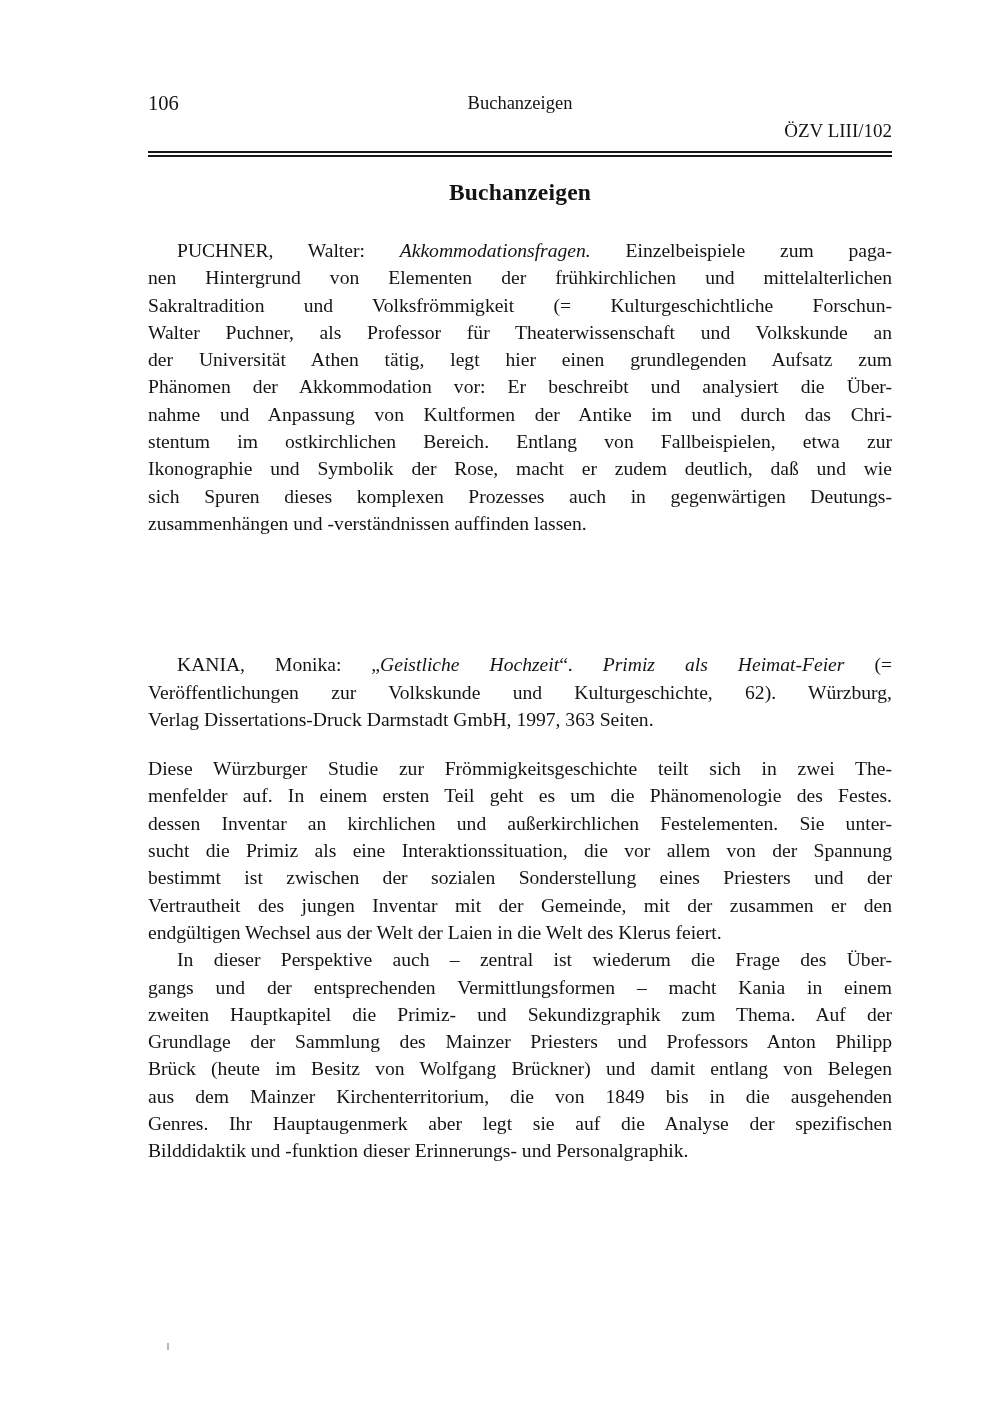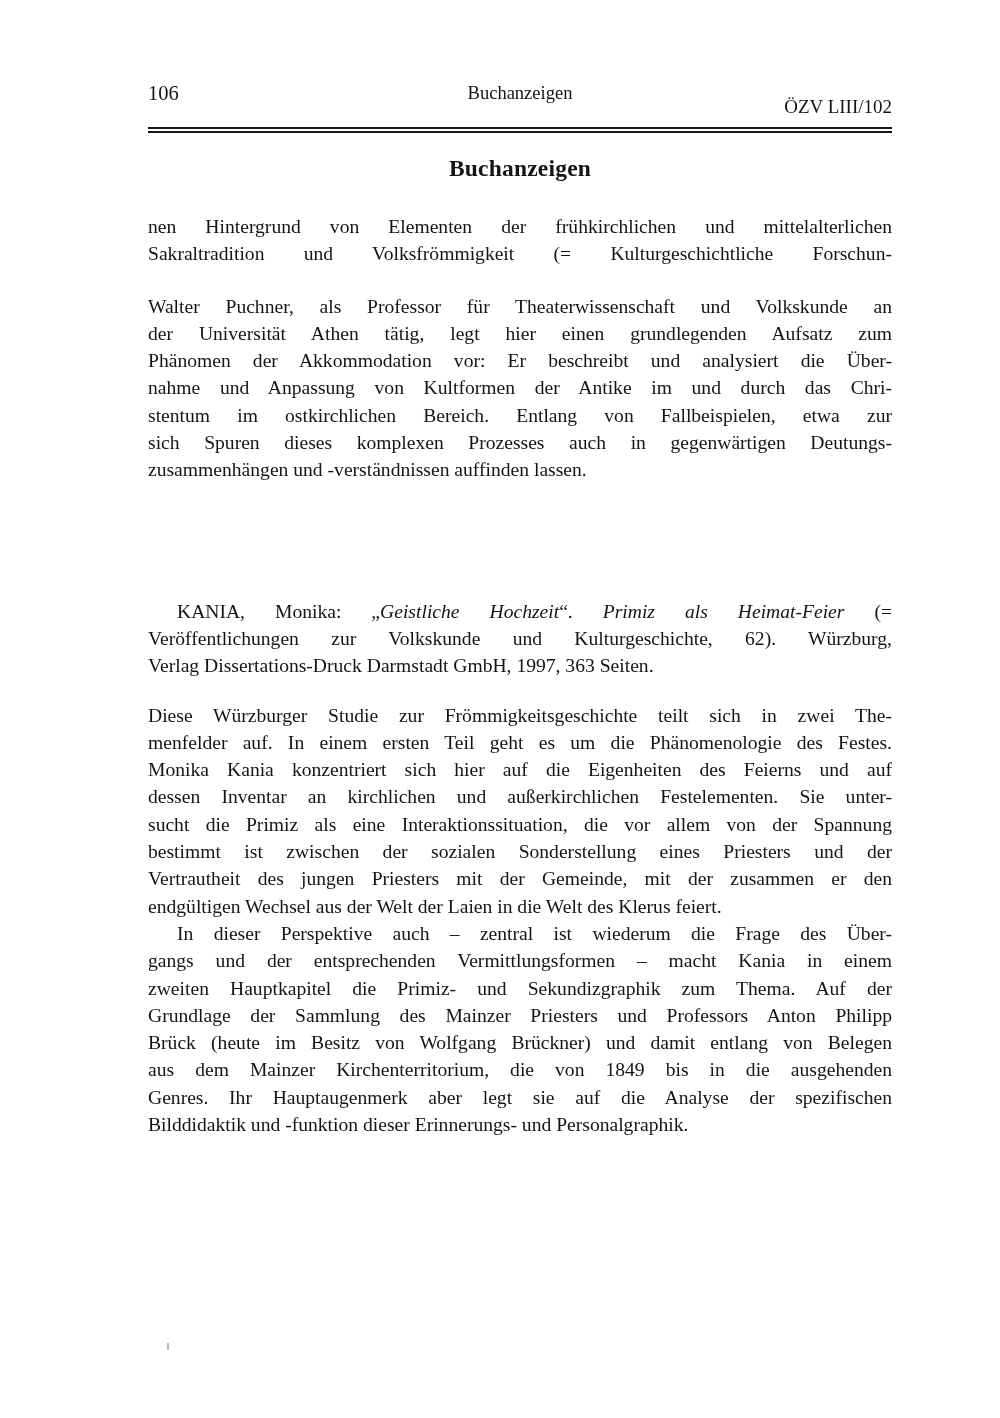--- a/index.html
+++ b/index.html
@@ -18,22 +18,22 @@
   }
   .page {
     position: absolute;
     left: 148px;
     top: 0;
     width: 744px;
   }
   .running-header {
     display: flex;
     justify-content: space-between;
-    align-items: center;
-    padding-top: 66px;
+    align-items: flex-start;
+    padding-top: 90px;
     font-size: 19px;
     line-height: 26px;
   }
   .running-header .side {
     flex: 1 1 0;
   }
   .running-header .page-number {
     font-size: 20.5px;
     text-align: left;
   }
@@ -101,45 +101,46 @@
     <span class="center">Buchanzeigen</span>
     <span class="side journal">ÖZV LIII/102</span>
   </div>
 
   <div class="header-rule"></div>
 
   <div class="section-title">Buchanzeigen</div>
 
   <div class="body-text">
       <div class="para">
+        <div class="line indent"><span>PUCHNER, Walter: </span><span class="it">Akkommodationsfragen.</span><span> Einzelbeispiele zum paga-</span></div>
         <div class="line"><span>nen Hintergrund von Elementen der frühkirchlichen und mittelalterlichen</span></div>
         <div class="line"><span>Sakraltradition und Volksfrömmigkeit (= Kulturgeschichtliche Forschun-</span></div>
       </div>
-      <div class="para" style="margin-top: 25px;">
+      <div class="para" style="">
         <div class="line"><span>Walter Puchner, als Professor für Theaterwissenschaft und Volkskunde an</span></div>
         <div class="line"><span>der Universität Athen tätig, legt hier einen grundlegenden Aufsatz zum</span></div>
         <div class="line"><span>Phänomen der Akkommodation vor: Er beschreibt und analysiert die Über-</span></div>
         <div class="line"><span>nahme und Anpassung von Kultformen der Antike im und durch das Chri-</span></div>
         <div class="line"><span>stentum im ostkirchlichen Bereich. Entlang von Fallbeispielen, etwa zur</span></div>
+        <div class="line"><span>Ikonographie und Symbolik der Rose, macht er zudem deutlich, daß und wie</span></div>
         <div class="line"><span>sich Spuren dieses komplexen Prozesses auch in gegenwärtigen Deutungs-</span></div>
         <div class="line last"><span>zusammenhängen und -verständnissen auffinden lassen.</span></div>
       </div>
       <div class="para" style="margin-top: 114px;">
         <div class="line indent"><span>KANIA, Monika: „</span><span class="it">Geistliche Hochzeit</span><span>“. </span><span class="it">Primiz als Heimat-Feier</span><span> (=</span></div>
         <div class="line"><span>Veröffentlichungen zur Volkskunde und Kulturgeschichte, 62). Würzburg,</span></div>
         <div class="line last"><span>Verlag Dissertations-Druck Darmstadt GmbH, 1997, 363 Seiten.</span></div>
       </div>
       <div class="para" style="margin-top: 22px;">
         <div class="line"><span>Diese Würzburger Studie zur Frömmigkeitsgeschichte teilt sich in zwei The-</span></div>
         <div class="line"><span>menfelder auf. In einem ersten Teil geht es um die Phänomenologie des Festes.</span></div>
-        <div class="line"><span>Monika Kania konzentriert sich hier auf die Eigenheiten des Feierns und auf</span></div>
         <div class="line"><span>dessen Inventar an kirchlichen und außerkirchlichen Festelementen. Sie unter-</span></div>
         <div class="line"><span>sucht die Primiz als eine Interaktionssituation, die vor allem von der Spannung</span></div>
         <div class="line"><span>bestimmt ist zwischen der sozialen Sonderstellung eines Priesters und der</span></div>
-        <div class="line"><span>Vertrautheit des jungen Priesters mit der Gemeinde, mit der zusammen er den</span></div>
+        <div class="line"><span>Vertrautheit des jungen Inventar mit der Gemeinde, mit der zusammen er den</span></div>
         <div class="line last"><span>endgültigen Wechsel aus der Welt der Laien in die Welt des Klerus feiert.</span></div>
       </div>
       <div class="para">
         <div class="line indent"><span>In dieser Perspektive auch – zentral ist wiederum die Frage des Über-</span></div>
         <div class="line"><span>gangs und der entsprechenden Vermittlungsformen – macht Kania in einem</span></div>
         <div class="line"><span>zweiten Hauptkapitel die Primiz- und Sekundizgraphik zum Thema. Auf der</span></div>
         <div class="line"><span>Grundlage der Sammlung des Mainzer Priesters und Professors Anton Philipp</span></div>
         <div class="line"><span>Brück (heute im Besitz von Wolfgang Brückner) und damit entlang von Belegen</span></div>
         <div class="line"><span>aus dem Mainzer Kirchenterritorium, die von 1849 bis in die ausgehenden</span></div>
         <div class="line"><span>Genres. Ihr Hauptaugenmerk aber legt sie auf die Analyse der spezifischen</span></div>

